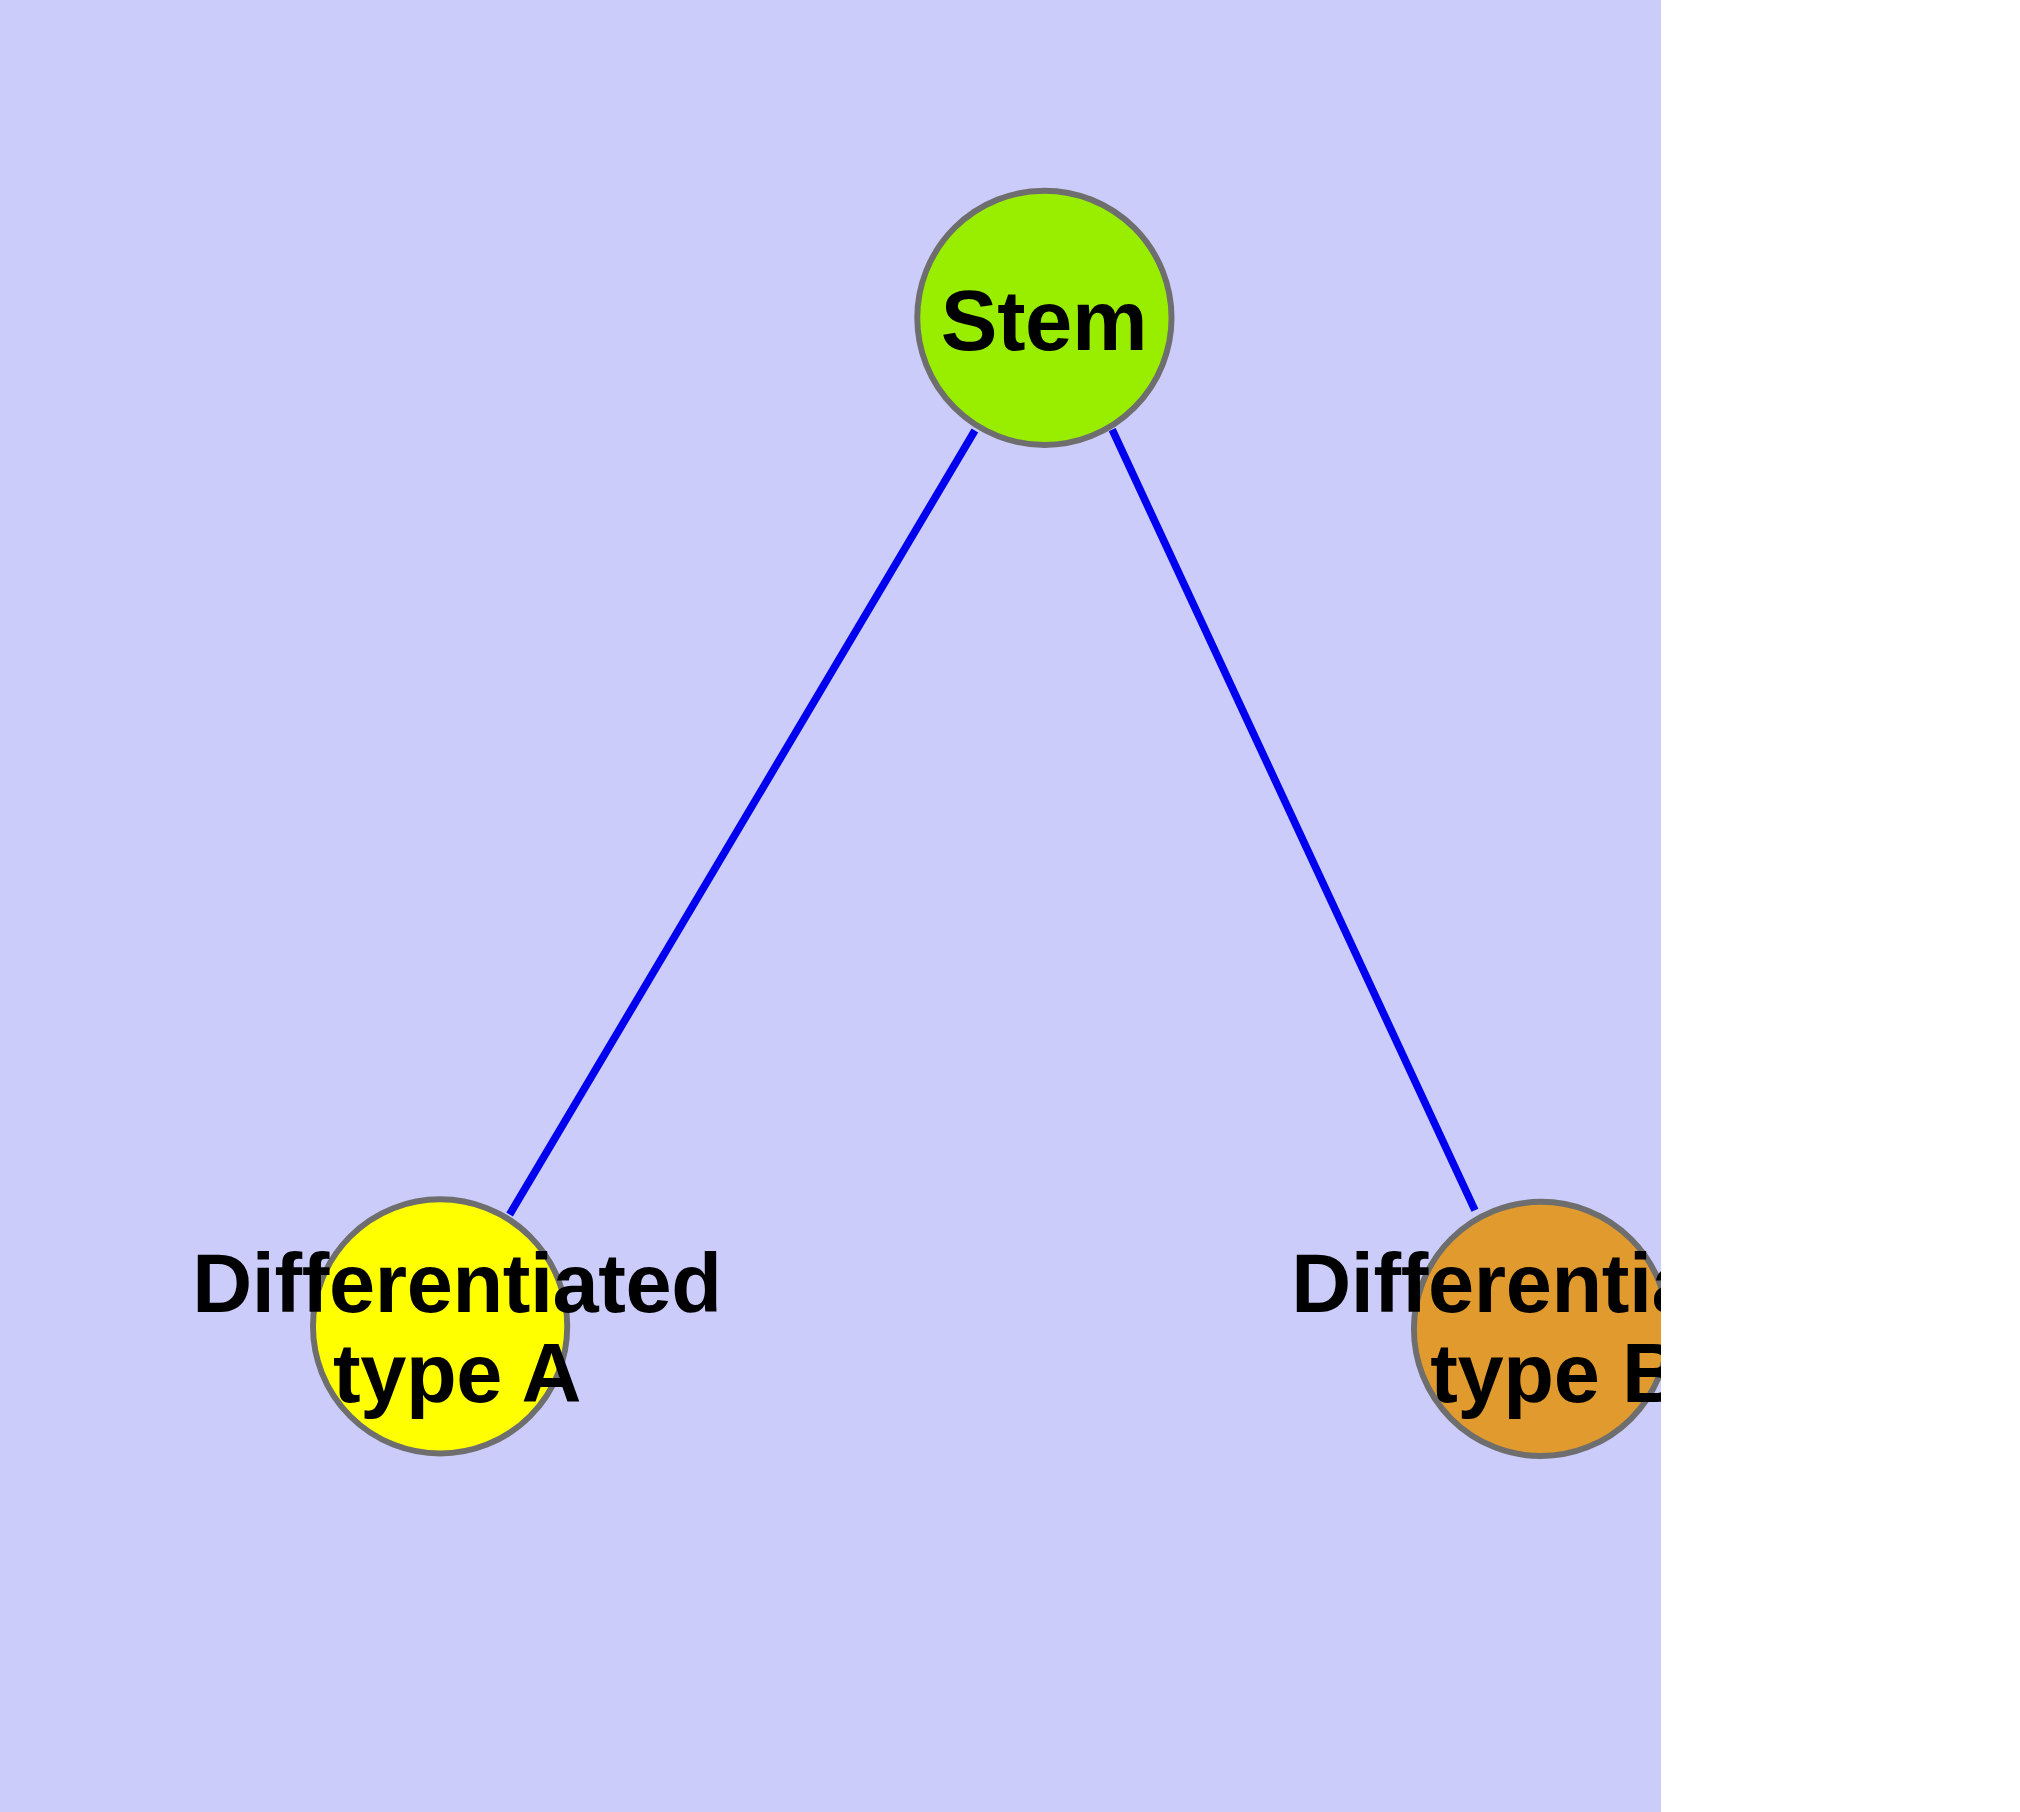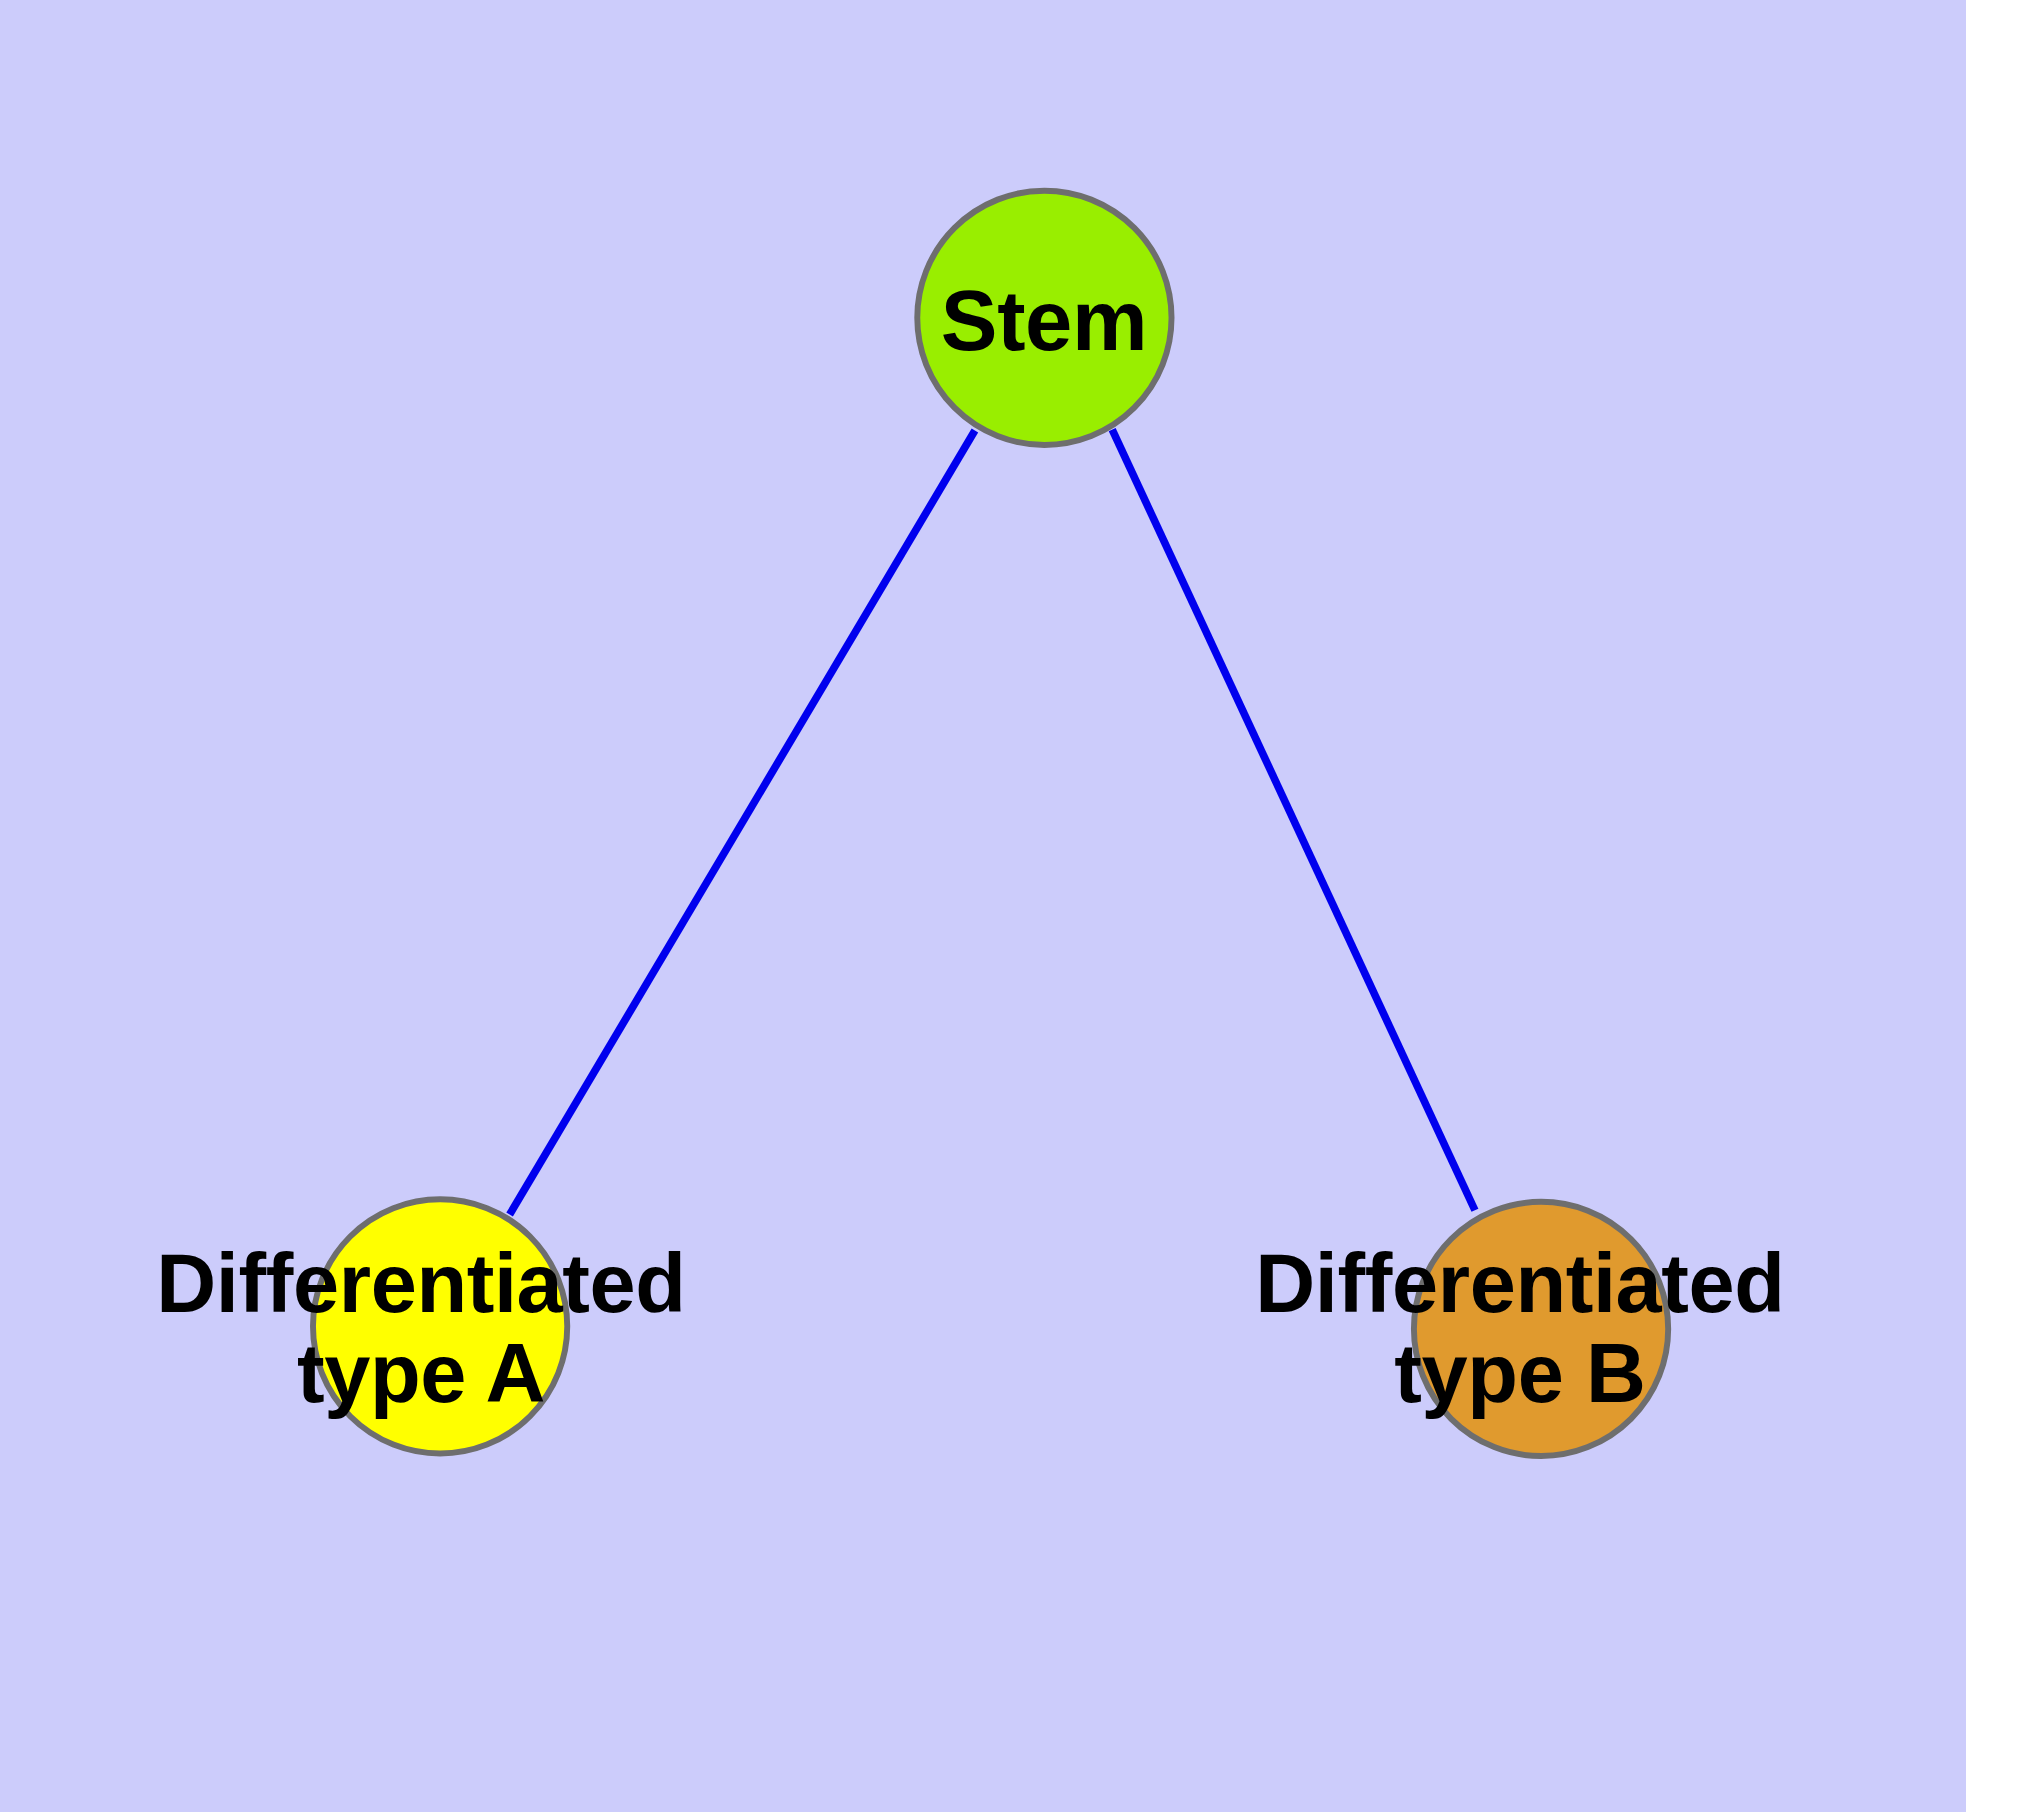--- a/index.html
+++ b/index.html
@@ -34,26 +34,27 @@
     line-height: 1.08;
     letter-spacing: -0.4px;
     pointer-events: none;
     transform: translate(-50%, -50%);
   }
   .node-label.root {
     font-size: 85px;
   }
   .node-label.leaf {
     font-size: 83px;
+    margin-left: 36px;
   }
 </style>
 </head>
 <body>
 
-<div id="canvas" style="width: 1966px; height: 1812px;">
+<div id="canvas" style="width: 1661px; height: 1812px;">
 
   <div id="bg-layer" style="background: rgb(204, 204, 251);"></div>
 
   <svg id="graph-svg" viewBox="0 0 2384 2138">
     <g id="edges-group">
         <line x1="1150" y1="508" x2="601" y2="1433" stroke="#0000ee" stroke-width="9" stroke-linecap="butt"></line>
         <line x1="1312" y1="507" x2="1740" y2="1428" stroke="#0000ee" stroke-width="9" stroke-linecap="butt"></line>
       </g>
     <g id="nodes-group">
         <circle cx="1232" cy="375" r="150" fill="#99ee00" stroke="#6e6e6e" stroke-width="7"></circle>

